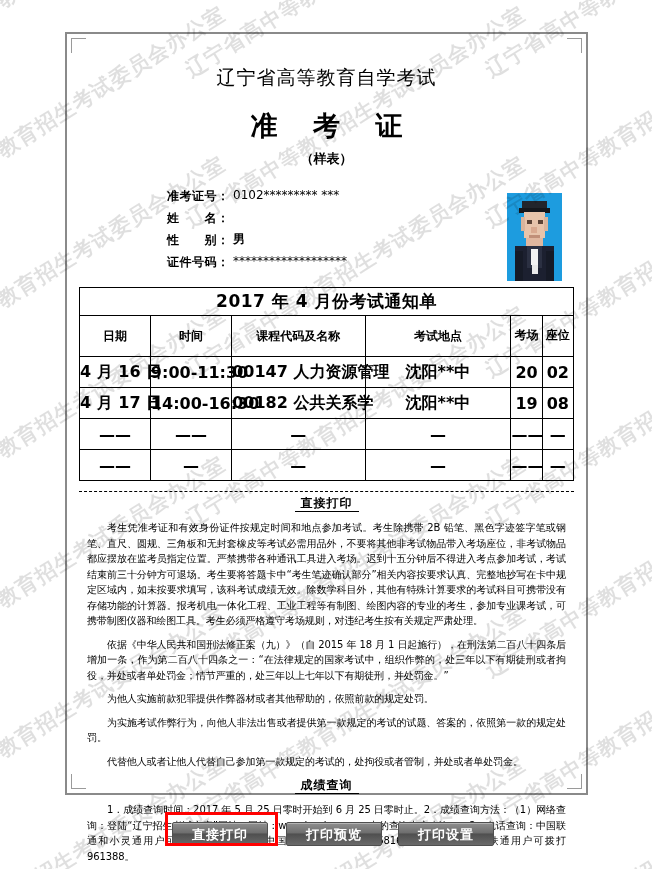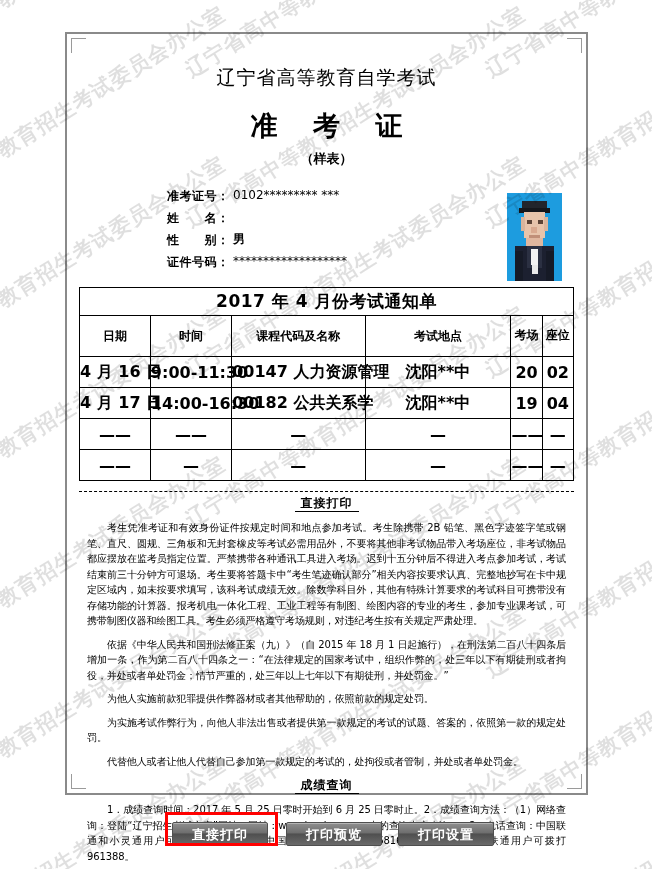--- a/index.html
+++ b/index.html
@@ -375,21 +375,21 @@
         <td class="cell">20</td>
         <td class="cell">02</td>
       </tr>
 
       <tr>
         <td class="cell">4 月 17 日</td>
         <td class="cell">14:00-16:30</td>
         <td class="cell">00182 公共关系学</td>
         <td class="cell place">沈阳**中</td>
         <td class="cell">19</td>
-        <td class="cell">04</td>
+        <td class="cell">08</td>
       </tr>
 
       <tr>
         <td class="cell dash">——</td>
         <td class="cell dash">——</td>
         <td class="cell dash">—</td>
         <td class="cell dash">—</td>
         <td class="cell dash">——</td>
         <td class="cell dash">—</td>
       </tr>

